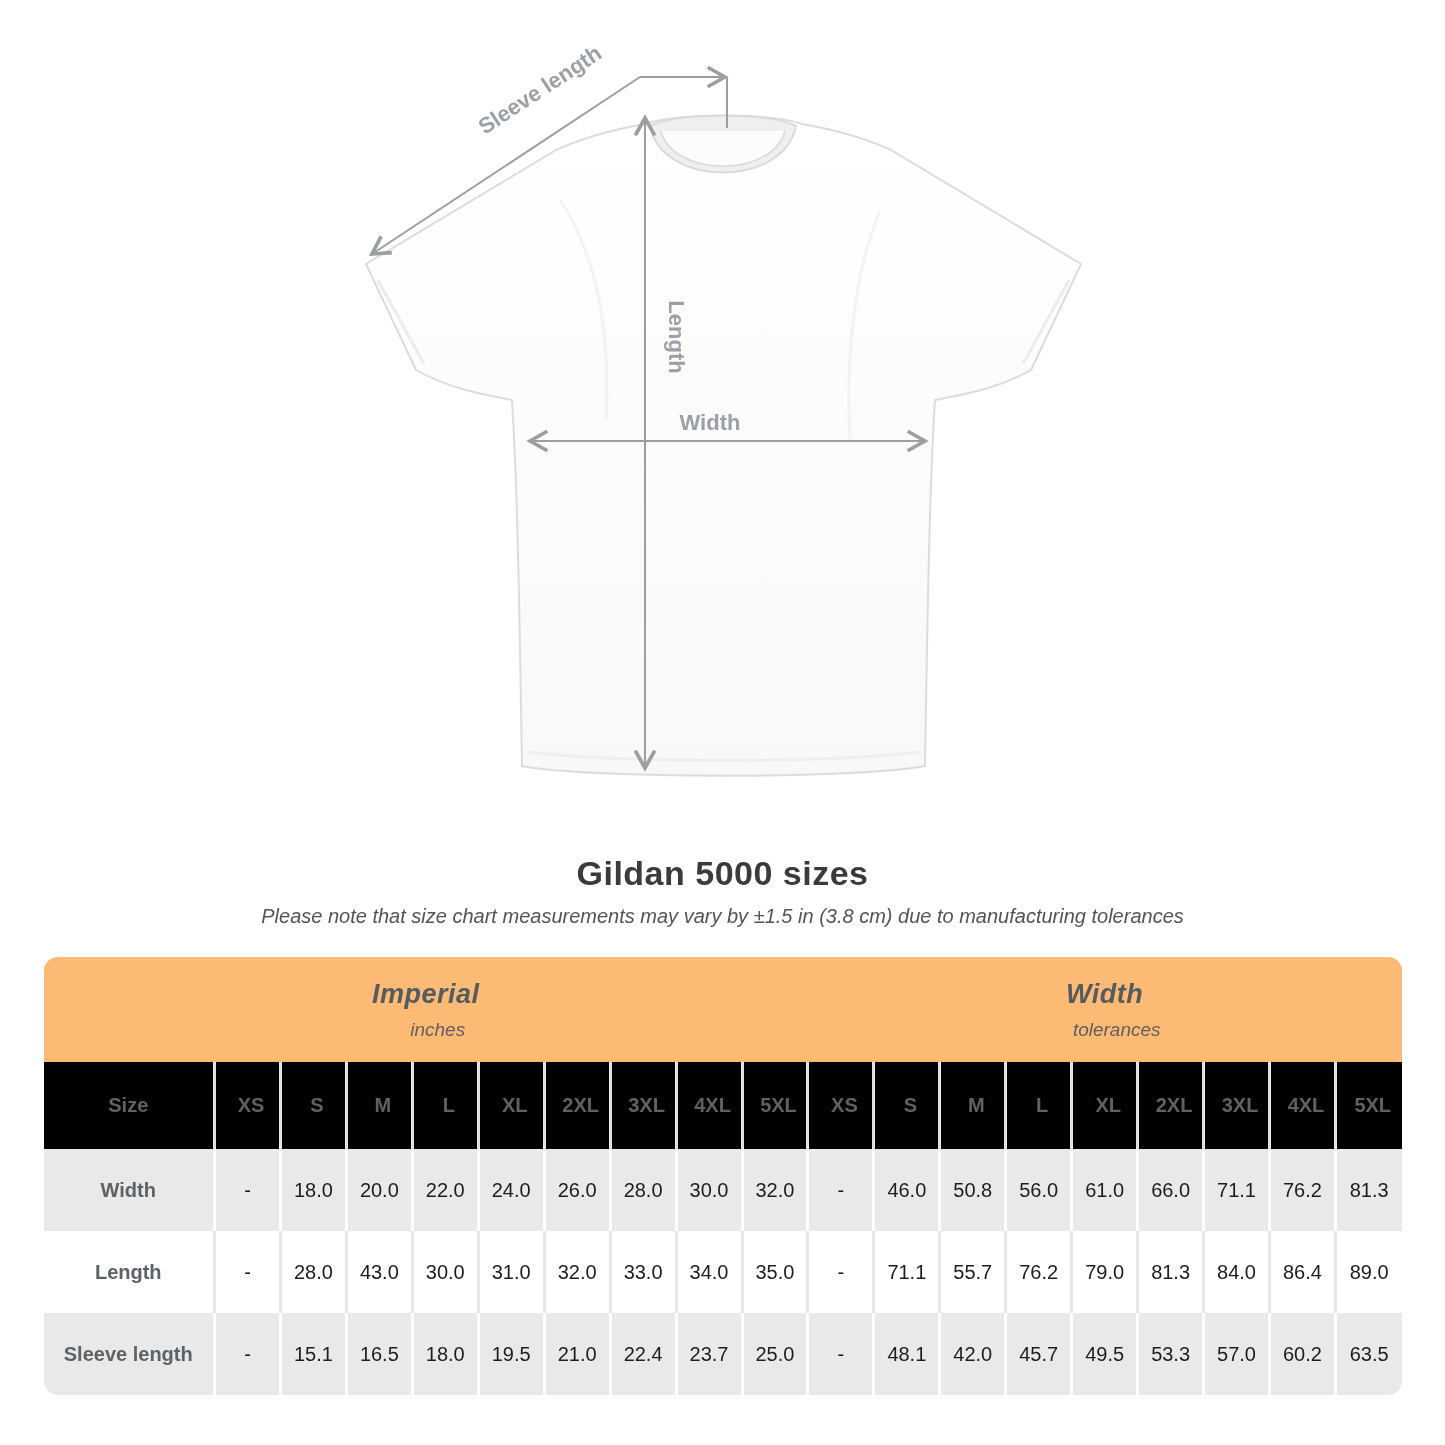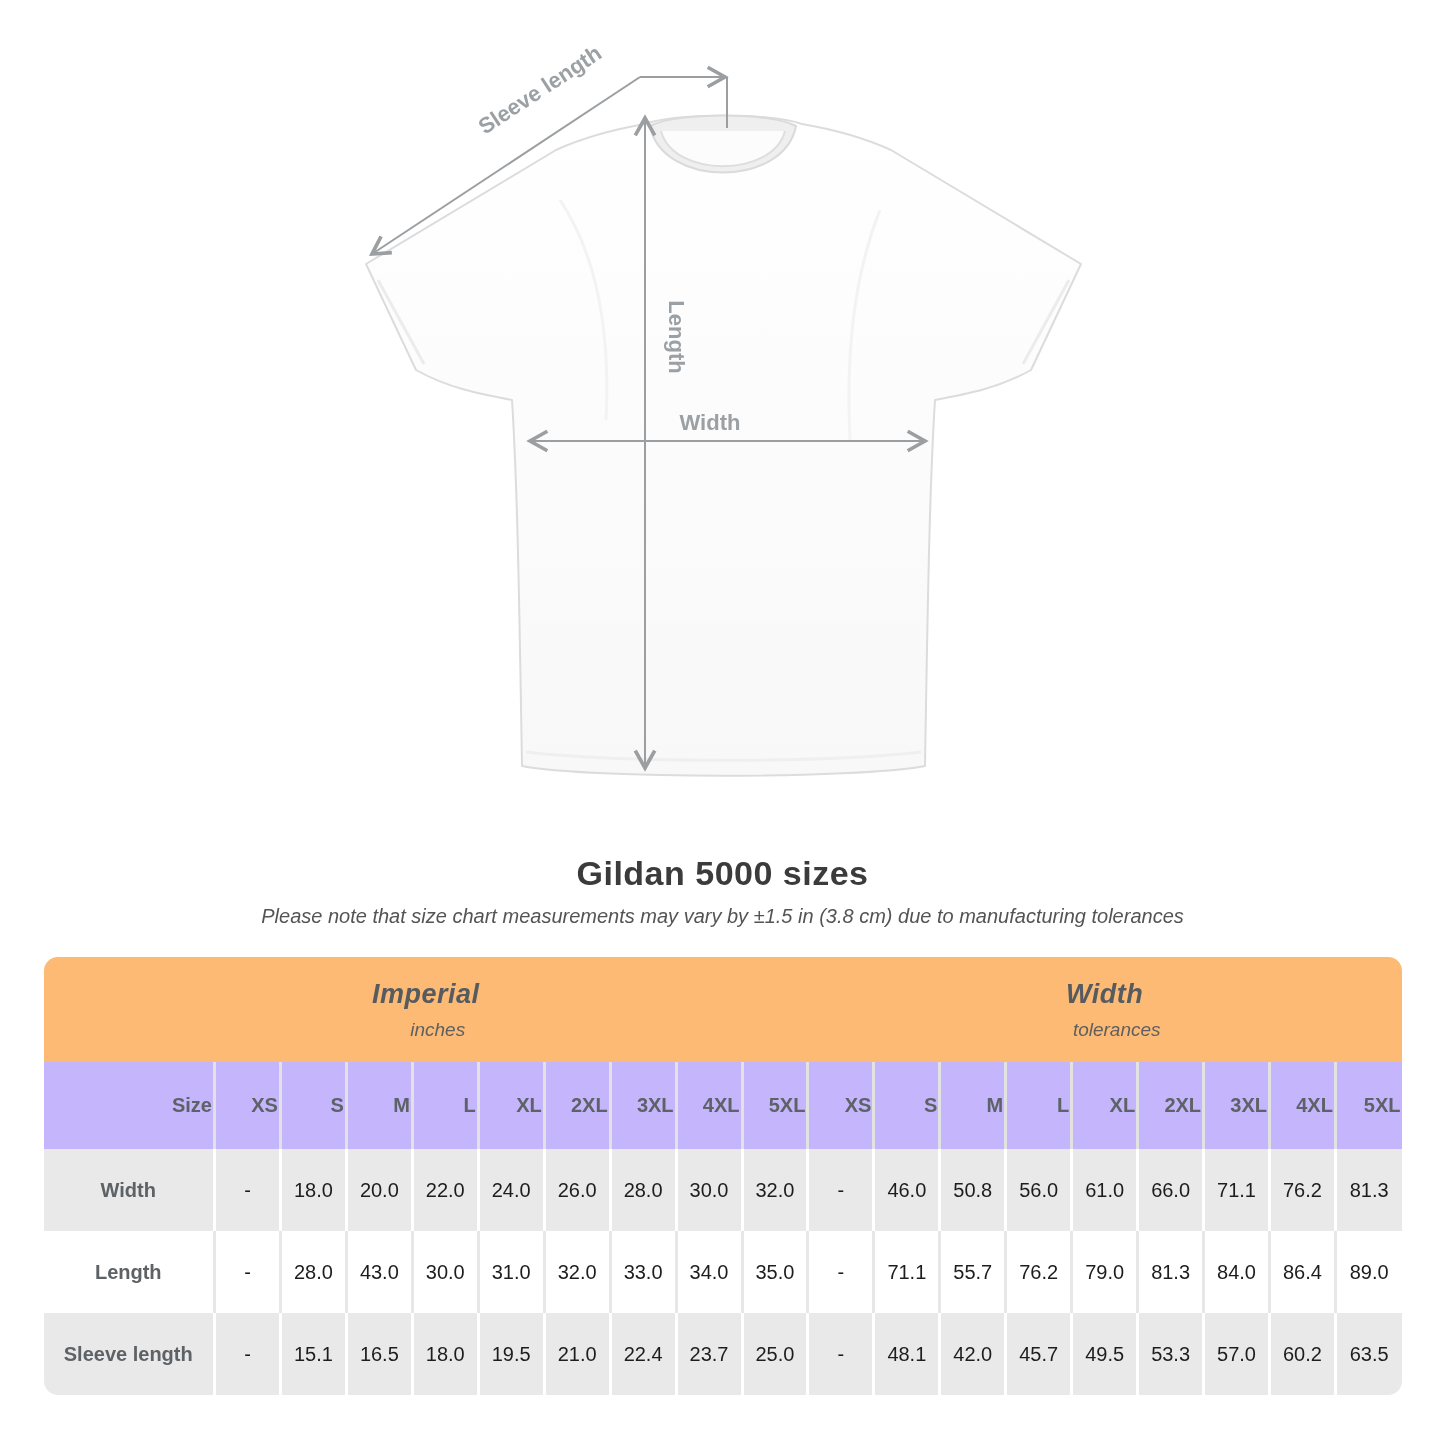--- a/index.html
+++ b/index.html
@@ -17,21 +17,21 @@
 
   
   .table-wrap{width:1358px;margin:28px auto 0 auto;border-radius:14px;overflow:hidden;}
   table.size-table{width:100%;border-collapse:collapse;table-layout:fixed;}
   tr.units-row{height:105px;}
   tr.sizes-row{height:87px;}
   tr.data-row{height:82px;}
   .units-cell{background:#fdba74;text-align:center;vertical-align:middle;}
   .units-cell .uname{font-size:27px;font-weight:bold;font-style:italic;color:#565b60;letter-spacing:.5px;}
   .units-cell .usub{margin-top:9px;font-size:19px;font-style:italic;color:#5f5f5f;padding-left:24px;}
-  tr.sizes-row th{background:#c4b5fd;font-size:20px;font-weight:bold;color:#5d6266;text-align:right;vertical-align:middle;}
+  tr.sizes-row th{background:#000000;font-size:20px;font-weight:bold;color:#5d6266;text-align:center;vertical-align:middle;}
   tr.sizes-row th + th{border-left:3px solid #e2e2e2;padding-left:8px;}
   td.row-label{font-size:20px;font-weight:bold;color:#5d6266;text-align:center;vertical-align:middle;}
   td.val{font-size:20px;color:#1d1d1d;text-align:center;vertical-align:middle;}
   tr.data-row.stripe td{background:#e9e9e9;}
   tr.data-row.plain td{background:#ffffff;}
   tr.data-row.stripe td + td{border-left:3px solid #ffffff;}
   tr.data-row.plain td + td{border-left:3px solid #e7e7e7;}
   tr.data-row td.first-data{border-left-width:5px;}
 </style>
 </head>

